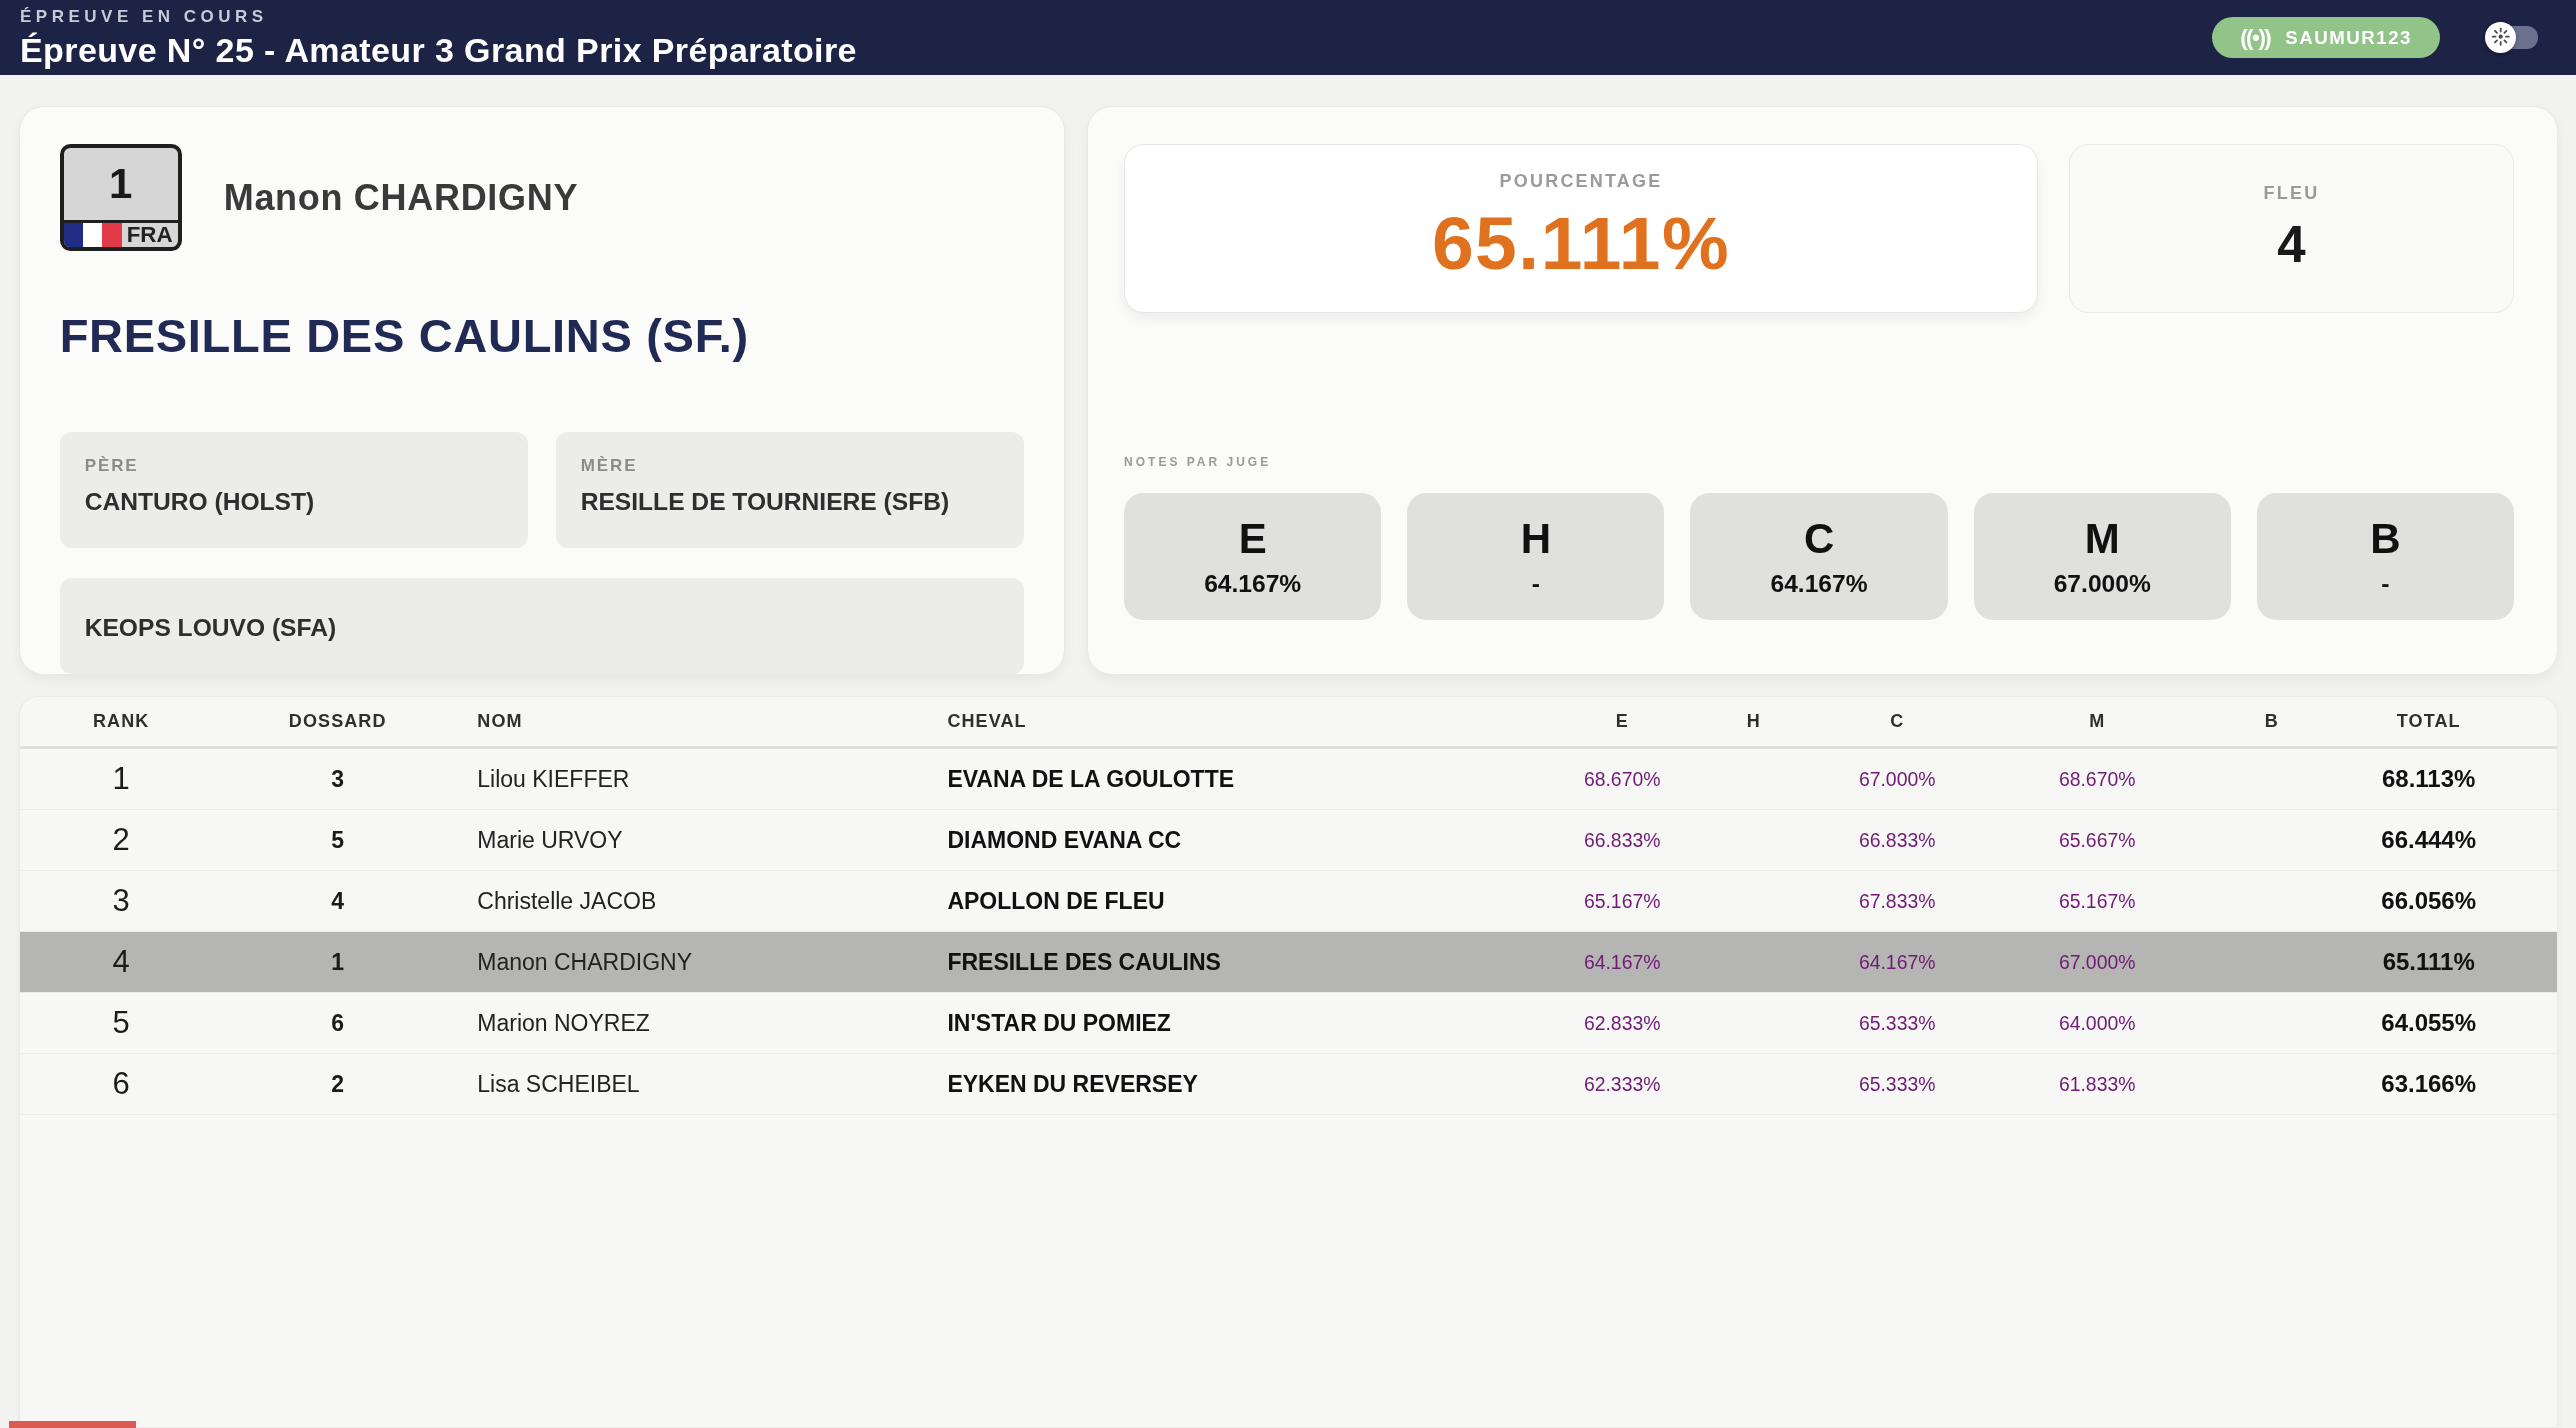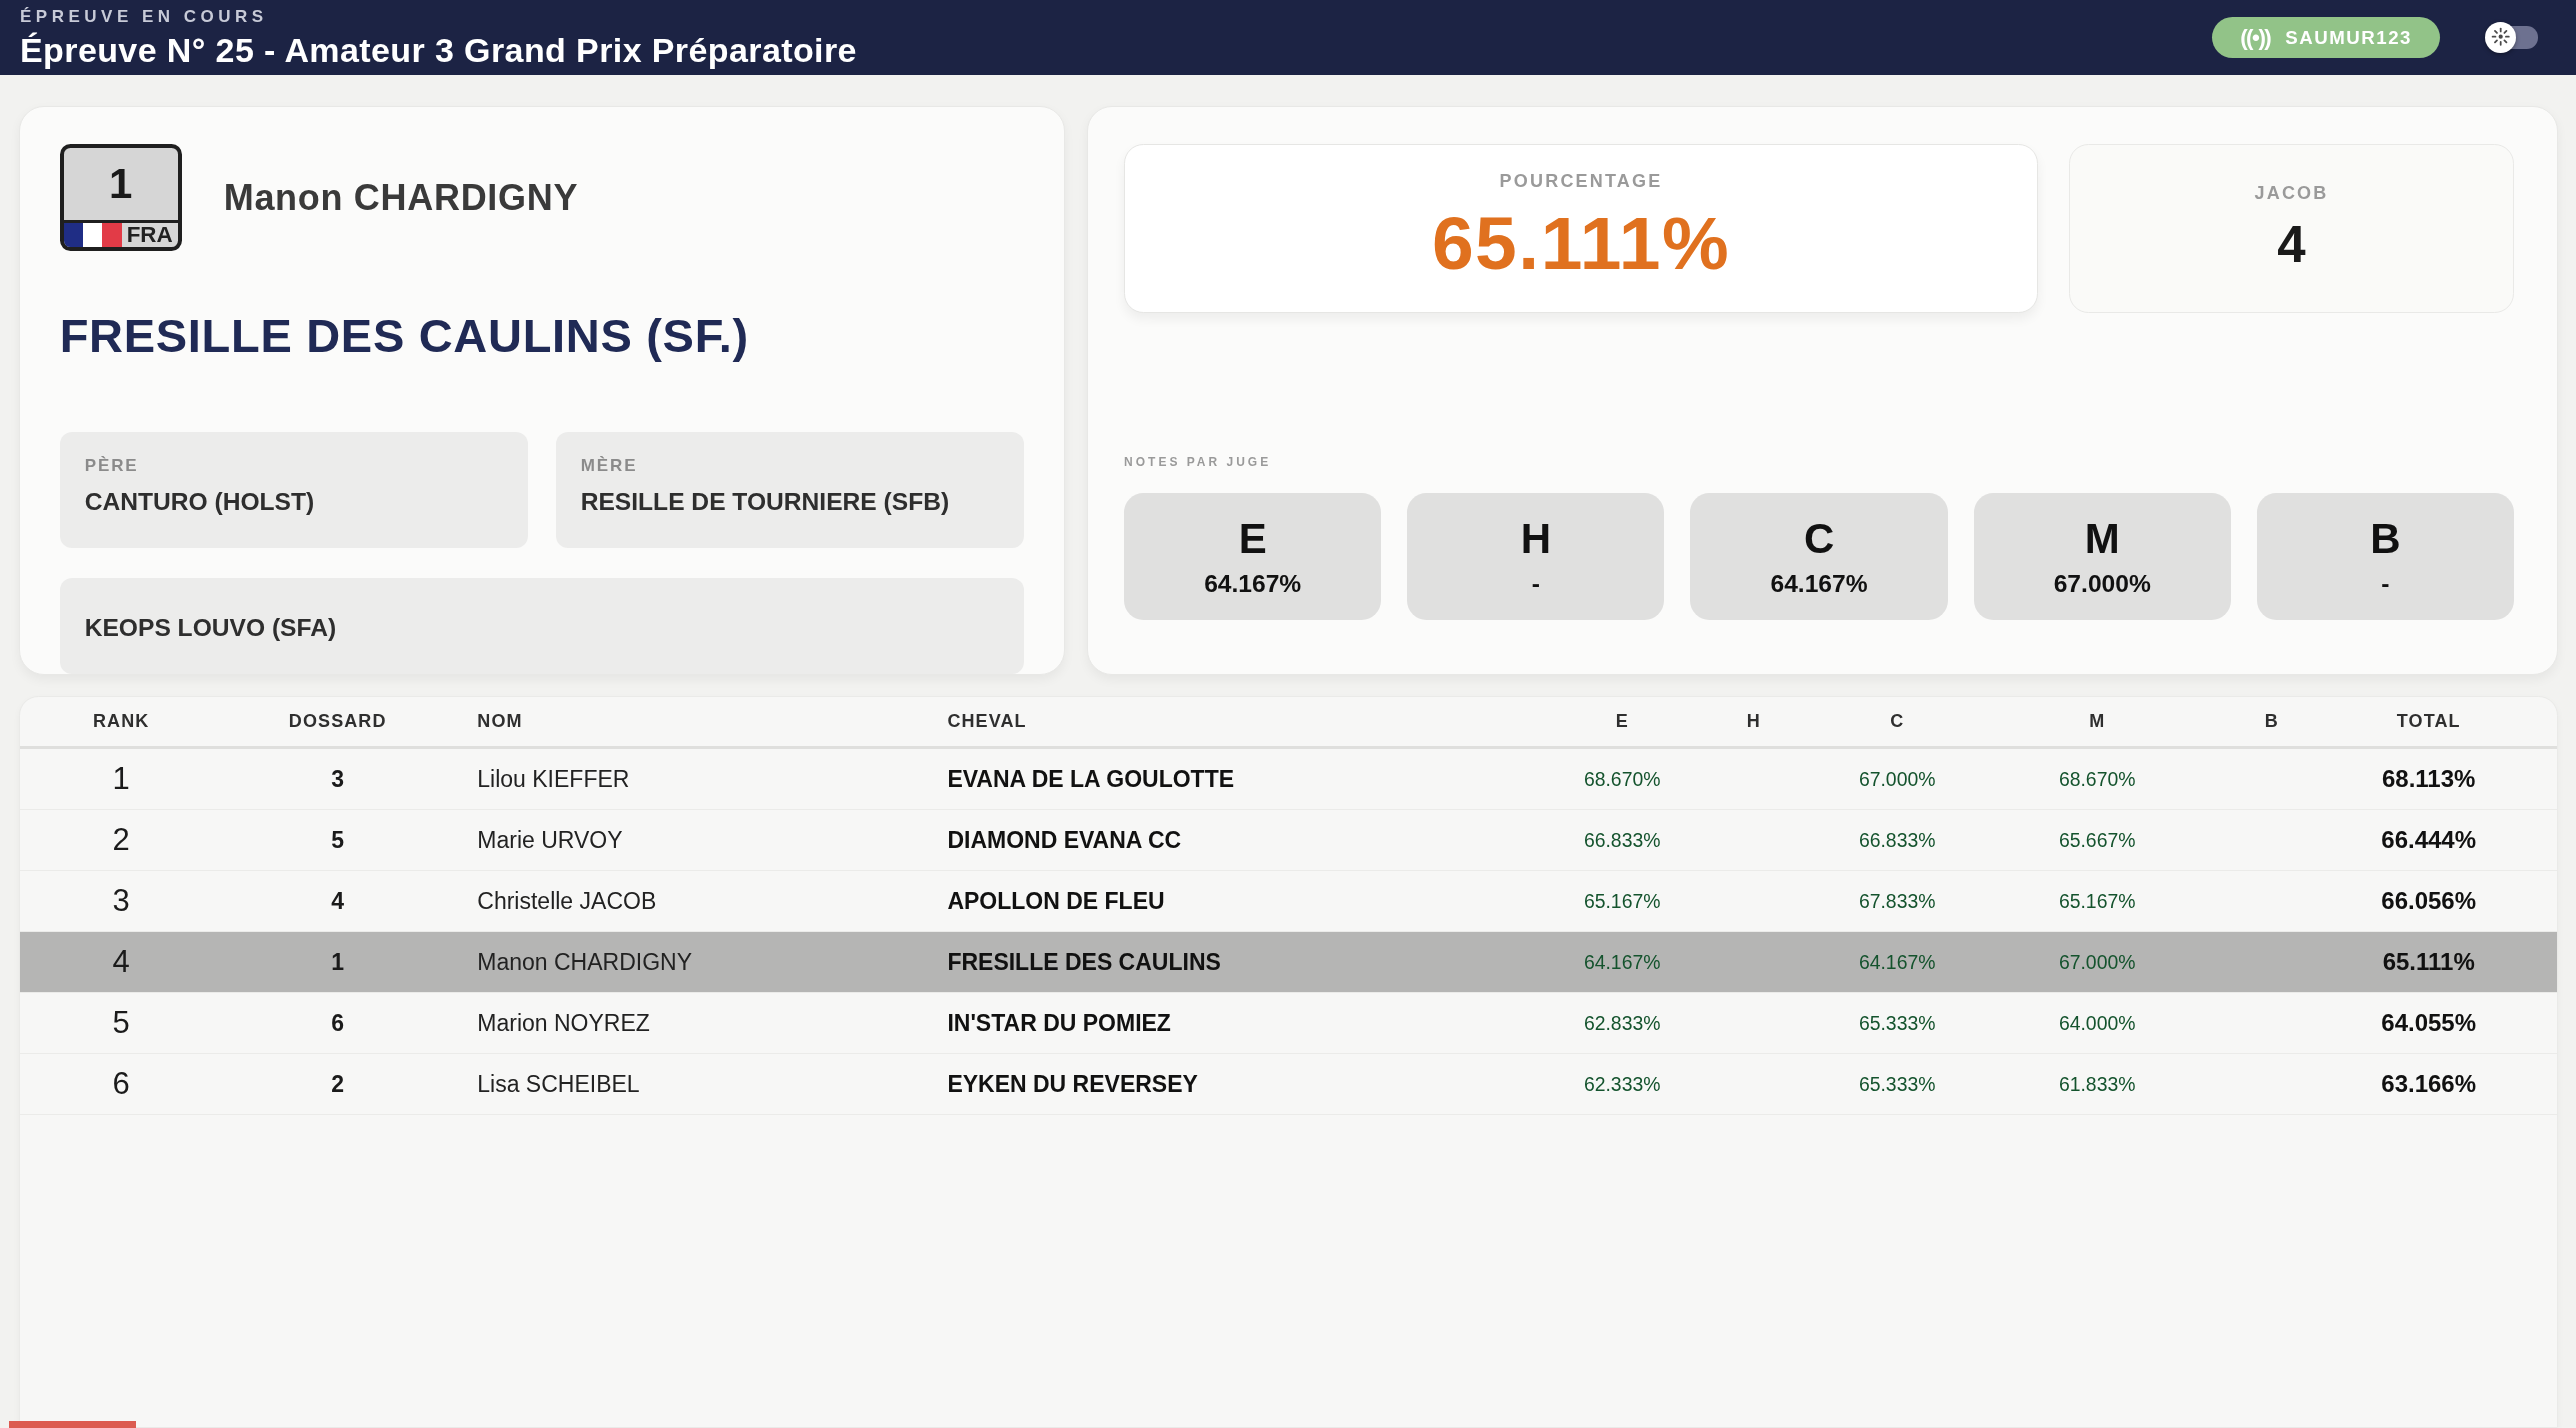--- a/index.html
+++ b/index.html
@@ -118,21 +118,21 @@
   .t-row.highlight { background: #b5b5b4; }
   .cell { text-align: center; }
   .cell.c2, .cell.c3 { text-align: left; }
   .cell.c2 { padding-left: 24.6px; }
   .cell.c3 { padding-left: 9.7px; }
   .cell.c9 { padding-right: 30px; }
   .t-row .c0 { font-size: 31px; font-weight: 500; color: #1b1b1b; }
   .t-row .c1 { font-size: 23px; font-weight: 600; color: #1b1b1b; }
   .t-row .c2 { font-size: 23px; font-weight: 400; color: #222; }
   .t-row .c3 { font-size: 23px; font-weight: 700; color: #111; }
-  .t-row .c4, .t-row .c5, .t-row .c6, .t-row .c7, .t-row .c8 { font-size: 19.4px; font-weight: 400; color: #14532d; }
+  .t-row .c4, .t-row .c5, .t-row .c6, .t-row .c7, .t-row .c8 { font-size: 19.4px; font-weight: 400; color: #701a75; }
   .t-row .c9 { font-size: 24px; font-weight: 700; color: #111; }
 
   .progress-bar {
     position: absolute; left: 9px; bottom: 0; width: 127px; height: 6.7px;
     background: #dc5b50;
   }
 </style>
 </head>
 <body>
 
@@ -203,21 +203,21 @@
         </div>
       </div>
 
       <div class="card score-card">
         <div class="score-top">
           <div class="pct-box">
             <div class="box-label">POURCENTAGE</div>
             <div class="pct-value">65.111%</div>
           </div>
           <div class="rank-box">
-            <div class="box-label">JACOB</div>
+            <div class="box-label">FLEU</div>
             <div class="rank-value">4</div>
           </div>
         </div>
         <div class="judges-label">NOTES PAR JUGE</div>
         <div class="judges-row">
           <div class="judge-card">
             <div class="judge-letter">E</div>
             <div class="judge-score">64.167%</div>
           </div>
           <div class="judge-card">

